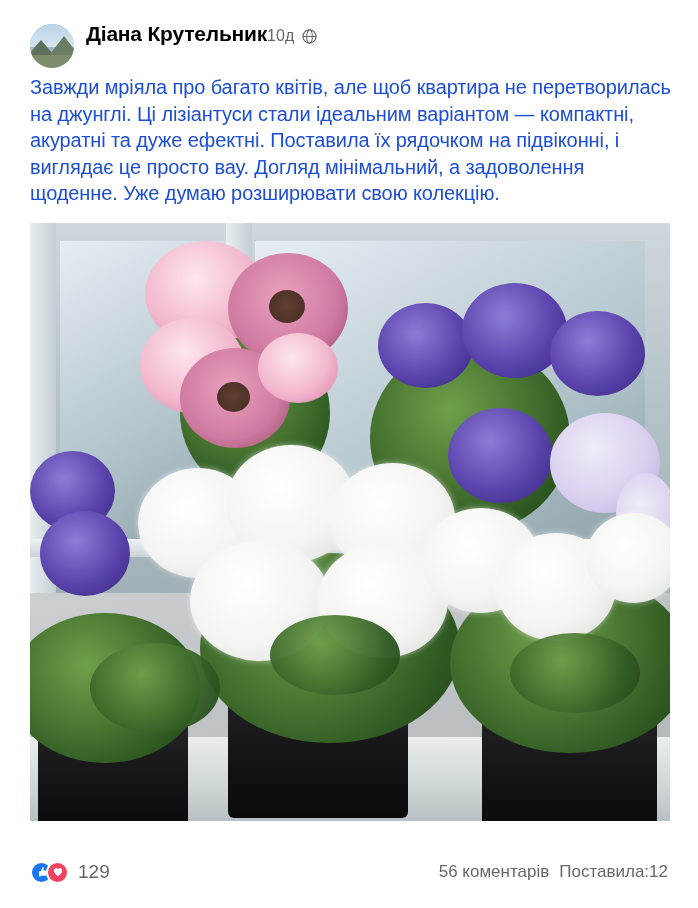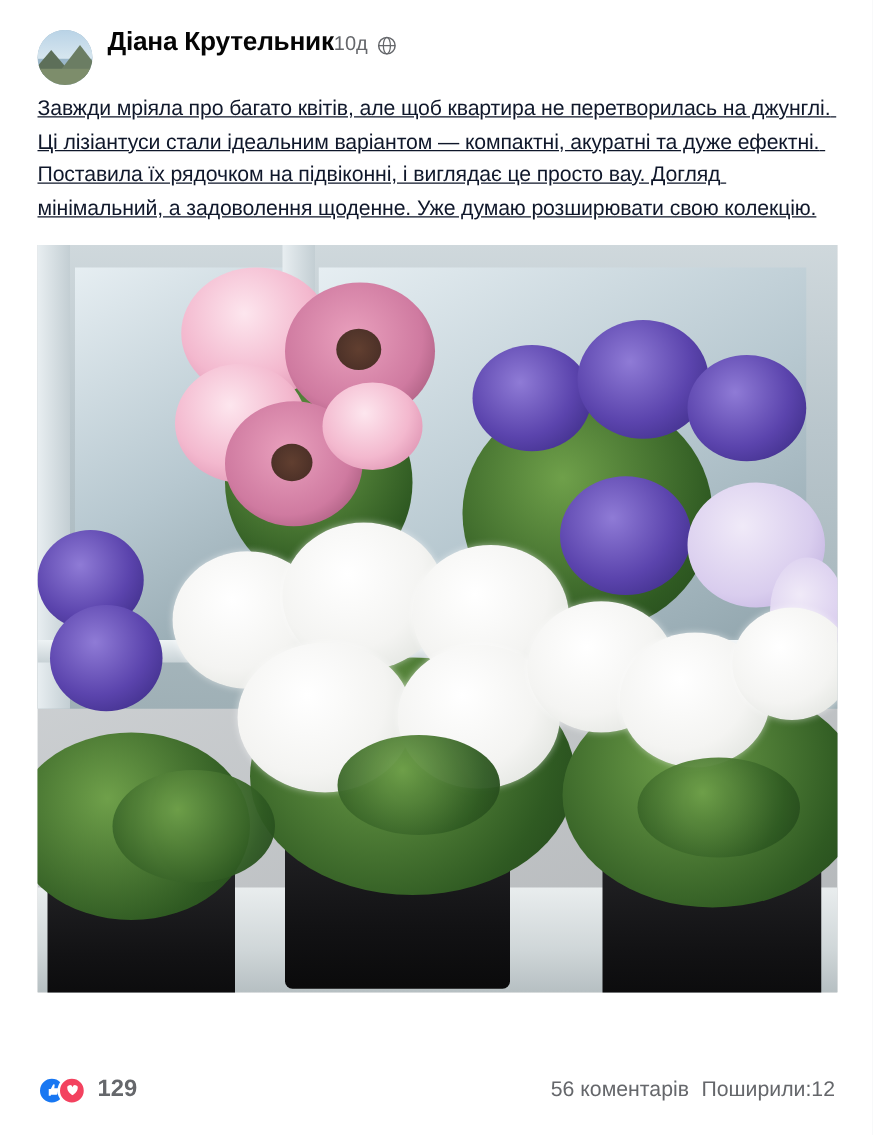--- a/index.html
+++ b/index.html
@@ -100,26 +100,25 @@
     width: 15px;
     height: 15px;
     display: inline-block;
     position: relative;
   }
   .globe-icon svg { display: block; }
 
   
   .post-text {
     padding: 12px 26px 0 30px;
-    font-size: 17px;
+    font-size: 20px;
     line-height: 26.5px;
-    color: #0f172a;
+    color: #1d4ed8;
     letter-spacing: -0.1px;
     white-space: pre-wrap;
-    text-decoration: underline;
   }
 
   
   .photo-wrap {
     margin: 16px 0 0 30px;
     width: 640px;
     height: 598px;
     overflow: hidden;
     position: relative;
     background: #d9dde0;
@@ -248,21 +247,21 @@
     background: #1877f2;
   }
   .react-bubble.love {
     background: #f3425f;
     margin-left: -7px;
   }
   .react-count {
     margin-left: 9px;
     font-size: 19px;
     color: #65676b;
-    font-weight: bold;
+    font-weight: normal;
   }
   .footer-right {
     margin-left: auto;
     display: flex;
     align-items: center;
     font-size: 17px;
     color: #65676b;
   }
   .footer-right .comments {
     margin-right: 10px;
@@ -367,17 +366,17 @@
         <span class="react-bubble love">
           <svg width="12" height="12" viewBox="0 0 16 16" aria-hidden="true">
             <path d="M8 13.5S2.5 10 2.5 6.3A2.8 2.8 0 0 1 8 5a2.8 2.8 0 0 1 5.5 1.3C13.5 10 8 13.5 8 13.5z" fill="#ffffff"></path>
           </svg>
         </span>
       </div>
       <span class="react-count">129</span>
     </div>
     <div class="footer-right">
       <span class="comments">56 коментарів</span>
-      <span>Поширили:12</span>
+      <span>Поставила:12</span>
     </div>
   </div>
 
 </div>
 
 </body></html>

